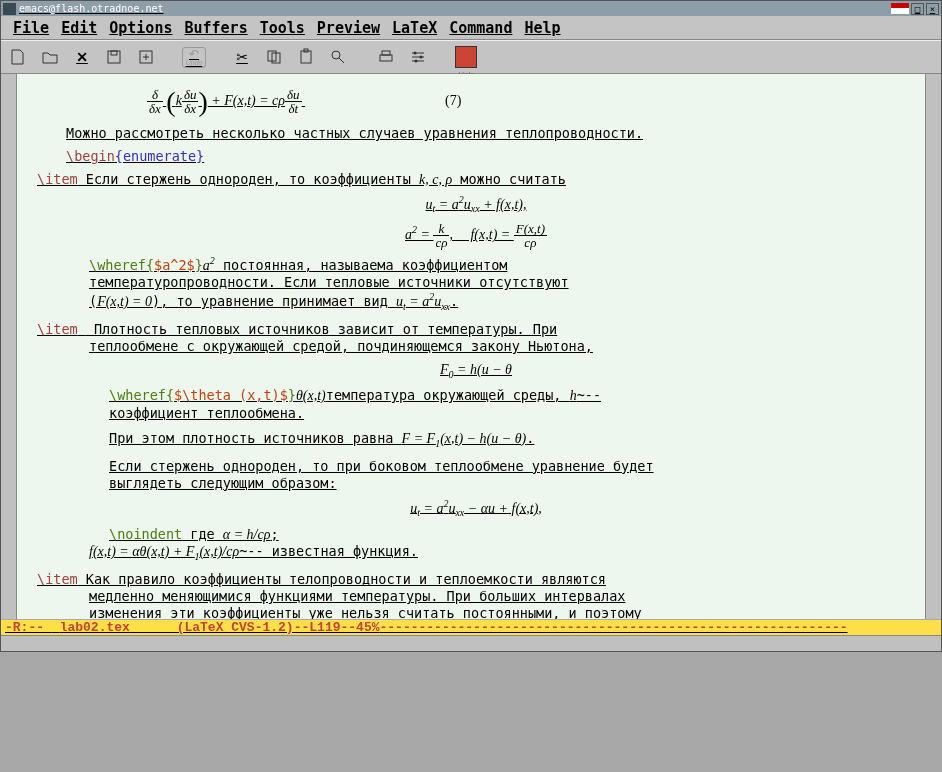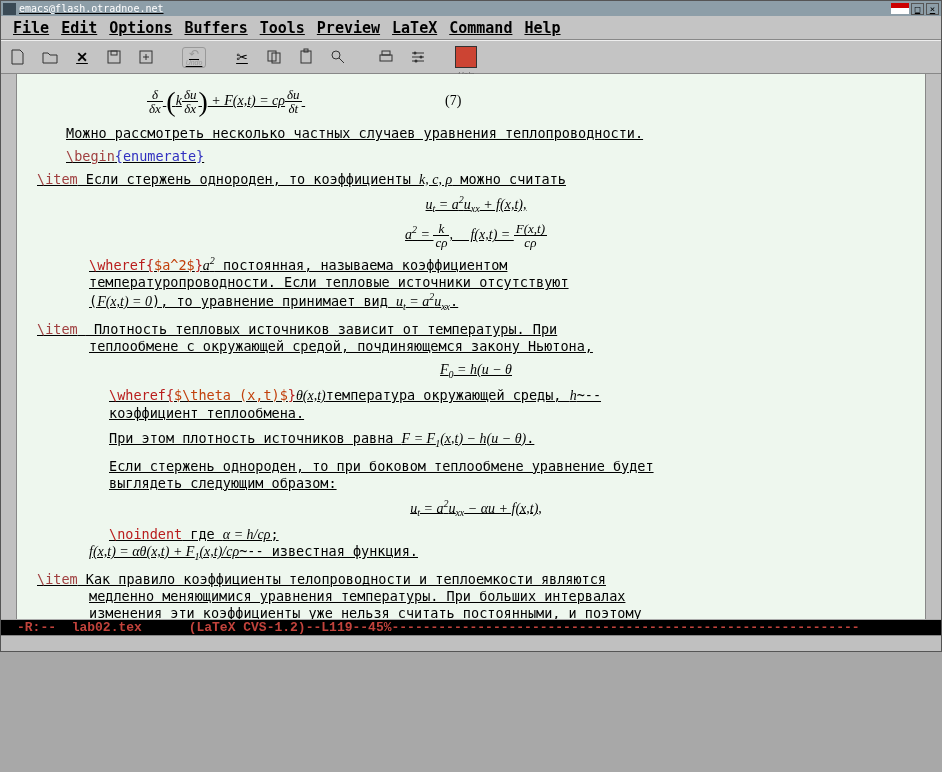--- a/index.html
+++ b/index.html
@@ -147,40 +147,40 @@
     color: #000;
     position: relative;
   }
   .scrollbar {
     width: 16px;
     background: #c0c0c0;
     border-left: 1px solid #888;
   }
   .modeline {
     height: 16px;
-    background: #000000;
+    background: #fde047;
     border-top: 1px solid #aaa;
     font-family: "Courier New", monospace;
     font-size: 13px;
     color: #c2433c;
     font-weight: bold;
-    padding: 0 16px;
+    padding: 0 4px;
     white-space: pre;
     overflow:hidden;
   }
   .minibuffer {
     height: 16px;
     background: #c0c0c0;
     border-top: 1px solid #888;
   }
 
   .tex-kw { color: #a04040; }
   .tex-env { color: #3030c0; }
   .tex-math { color: #c2410c; }
-  .purple { color: #b91c1c; }
+  .purple { color: #4d7c0f; }
 
   .eq-row {
     text-align: center;
     font-family: "Times New Roman", serif;
     font-size: 14px;
     font-style: italic;
     margin: 6px 0;
   }
   .eq-inline {
     font-family: "Times New Roman", serif;
@@ -382,21 +382,21 @@
       </div>
       <div class="indent1">
         <span class="eq-inline">f(x,t) = αθ(x,t) + F<span class="sub">1</span>(x,t)/cρ</span><span>~-- известная функция.</span>
       </div>
 
       <div style="height:8px;"></div>
 
       <div>
         <span class="tex-kw">\item</span><span> Как правило коэффициенты телопроводности и теплоемкости являются</span>
       </div>
-      <div class="indent1">медленно меняющимися уравнения температуры. При больших интервалах</div>
+      <div class="indent1">медленно меняющимися функциями температуры. При больших интервалах</div>
       <div class="indent1">изменения эти коэффициенты уже нельзя считать постоянными, и поэтому</div>
       <div class="indent1">уравнение приобретает вид:</div>
 
     </div>
     <div class="scrollbar"></div>
   </div>
 
   <div class="modeline"><span>-R:-- </span> <span>lab02.tex</span><span>      (LaTeX CVS-1.2)--L119--45%</span><span>------------------------------------------------------------</span></div>
 
   <div class="minibuffer"></div>

